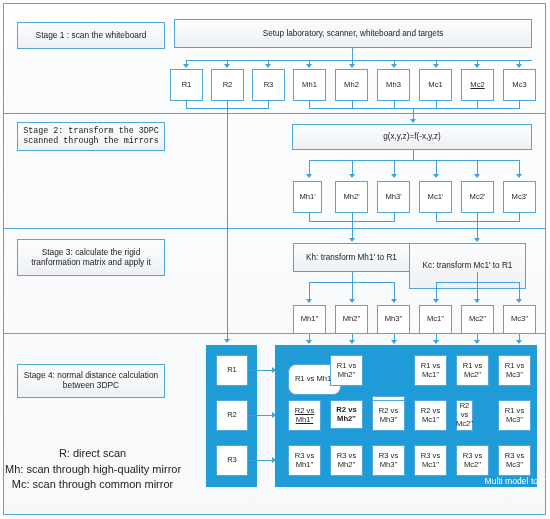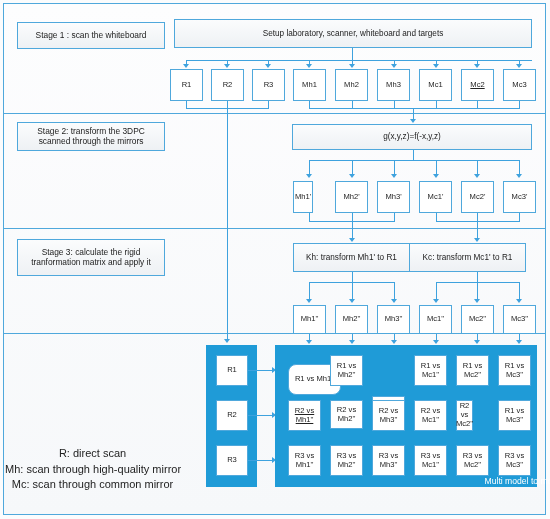--- a/index.html
+++ b/index.html
@@ -147,41 +147,41 @@
   <div class="ln lnv" style="left:309px;top:101px;height:8px;"></div>
   <div class="ln lnv" style="left:352px;top:101px;height:8px;"></div>
   <div class="ln lnv" style="left:394px;top:101px;height:8px;"></div>
   <div class="ln lnv" style="left:436px;top:101px;height:8px;"></div>
   <div class="ln lnv" style="left:477px;top:101px;height:8px;"></div>
   <div class="ln lnv" style="left:519px;top:101px;height:8px;"></div>
   <div class="ln lnh" style="left:309px;top:108px;width:211px;"></div>
   <div class="ln lnv" style="left:413px;top:108px;height:13px;"></div>
   <div class="arrow-d" style="left:410px;top:119px;"></div>
 
-  <div class="box stage-label" style="left:17px;top:122px;width:148px;height:29px;">Stage 2: transform the 3DPC scanned through the mirrors</div>
+  <div class="box stage-label" style="left:17px;top:122px;width:148px;height:29px;font-family:Liberation Mono, monospace;">Stage 2: transform the 3DPC scanned through the mirrors</div>
 
   <div class="box" style="left:292px;top:124px;width:240px;height:26px;">g(x,y,z)=f(-x,y,z)</div>
 
   <div class="ln lnv" style="left:413px;top:150px;height:11px;"></div>
   <div class="ln lnh" style="left:309px;top:160px;width:211px;"></div>
 
   <div class="ln lnv" style="left:309px;top:160px;height:15px;"></div>
   <div class="arrow-d" style="left:306px;top:174px;"></div>
   <div class="ln lnv" style="left:352px;top:160px;height:15px;"></div>
   <div class="arrow-d" style="left:349px;top:174px;"></div>
   <div class="ln lnv" style="left:394px;top:160px;height:15px;"></div>
   <div class="arrow-d" style="left:391px;top:174px;"></div>
   <div class="ln lnv" style="left:436px;top:160px;height:15px;"></div>
   <div class="arrow-d" style="left:433px;top:174px;"></div>
   <div class="ln lnv" style="left:477px;top:160px;height:15px;"></div>
   <div class="arrow-d" style="left:474px;top:174px;"></div>
   <div class="ln lnv" style="left:519px;top:160px;height:15px;"></div>
   <div class="arrow-d" style="left:516px;top:174px;"></div>
 
-  <div class="box plain small-node" style="left:293px;top:181px;width:20px;height:32px;">Mh1'</div>
+  <div class="box plain small-node" style="left:293px;top:181px;width:29px;height:32px;">Mh1'</div>
   <div class="box plain small-node" style="left:335px;top:181px;width:33px;height:32px;">Mh2'</div>
   <div class="box plain small-node" style="left:377px;top:181px;width:33px;height:32px;">Mh3'</div>
   <div class="box plain small-node" style="left:419px;top:181px;width:33px;height:32px;">Mc1'</div>
   <div class="box plain small-node" style="left:461px;top:181px;width:33px;height:32px;">Mc2'</div>
   <div class="box plain small-node" style="left:503px;top:181px;width:33px;height:32px;">Mc3'</div>
 
   <div class="ln lnv" style="left:309px;top:213px;height:9px;"></div>
   <div class="ln lnv" style="left:352px;top:213px;height:9px;"></div>
   <div class="ln lnv" style="left:394px;top:213px;height:9px;"></div>
   <div class="ln lnh" style="left:309px;top:221px;width:86px;"></div>
@@ -191,21 +191,21 @@
   <div class="ln lnv" style="left:436px;top:213px;height:9px;"></div>
   <div class="ln lnv" style="left:477px;top:213px;height:9px;"></div>
   <div class="ln lnv" style="left:519px;top:213px;height:9px;"></div>
   <div class="ln lnh" style="left:436px;top:221px;width:84px;"></div>
   <div class="ln lnv" style="left:477px;top:221px;height:19px;"></div>
   <div class="arrow-d" style="left:474px;top:238px;"></div>
 
   <div class="box stage-label" style="left:17px;top:239px;width:148px;height:37px;">Stage 3: calculate the rigid tranformation matrix and apply it</div>
 
   <div class="box" style="left:293px;top:243px;width:117px;height:29px;">Kh: transform Mh1' to R1</div>
-  <div class="box" style="left:409px;top:243px;width:117px;height:29px;">Kc: transform Mc1' to R1</div>
+  <div class="box" style="left:409px;top:243px;width:117px;height:46px;">Kc: transform Mc1' to R1</div>
 
   <div class="ln lnv" style="left:352px;top:272px;height:11px;"></div>
   <div class="ln lnh" style="left:309px;top:282px;width:86px;"></div>
   <div class="ln lnv" style="left:309px;top:282px;height:18px;"></div>
   <div class="arrow-d" style="left:306px;top:299px;"></div>
   <div class="ln lnv" style="left:352px;top:282px;height:18px;"></div>
   <div class="arrow-d" style="left:349px;top:299px;"></div>
   <div class="ln lnv" style="left:394px;top:282px;height:18px;"></div>
   <div class="arrow-d" style="left:391px;top:299px;"></div>
 
@@ -231,20 +231,21 @@
   <div class="arrow-d" style="left:349px;top:340px;"></div>
   <div class="ln lnv" style="left:394px;top:334px;height:8px;"></div>
   <div class="arrow-d" style="left:391px;top:340px;"></div>
   <div class="ln lnv" style="left:436px;top:334px;height:8px;"></div>
   <div class="arrow-d" style="left:433px;top:340px;"></div>
   <div class="ln lnv" style="left:477px;top:334px;height:8px;"></div>
   <div class="arrow-d" style="left:474px;top:340px;"></div>
   <div class="ln lnv" style="left:519px;top:334px;height:8px;"></div>
   <div class="arrow-d" style="left:516px;top:340px;"></div>
 
+  <div class="box stage-label" style="left:17px;top:364px;width:148px;height:34px;">Stage 4: normal distance calculation between 3DPC</div>
 
   <div class="legend" style="left:5px;top:446px;width:175px;">
     <div>R: direct scan</div>
     <div>Mh: scan through high-quality mirror</div>
     <div>Mc: scan through common mirror</div>
   </div>
 
   <div class="blue-panel" style="left:206px;top:345px;width:51px;height:142px;"></div>
   <div class="box plain small-node" style="left:216px;top:355px;width:32px;height:31px;">R1</div>
   <div class="box plain small-node" style="left:216px;top:400px;width:32px;height:31px;">R2</div>
@@ -260,21 +261,21 @@
   <div class="blue-panel" style="left:275px;top:345px;width:262px;height:142px;"></div>
 
   <div class="box plain small-node" style="left:288px;top:364px;width:53px;height:31px;border-radius:8px;">R1 vs Mh1''</div>
   <div class="box plain small-node" style="left:330px;top:355px;width:33px;height:31px;">R1 vs Mh2''</div>
   <div class="box plain small-node" style="left:372px;top:355px;width:33px;height:31px;margin-top:41px;">R1 vs Mh3''</div>
   <div class="box plain small-node" style="left:414px;top:355px;width:33px;height:31px;">R1 vs Mc1''</div>
   <div class="box plain small-node" style="left:456px;top:355px;width:33px;height:31px;">R1 vs Mc2''</div>
   <div class="box plain small-node" style="left:498px;top:355px;width:33px;height:31px;">R1 vs Mc3''</div>
 
   <div class="box plain small-node" style="left:288px;top:400px;width:33px;height:31px;text-decoration:underline;">R2 vs Mh1''</div>
-  <div class="box plain small-node" style="left:330px;top:400px;width:33px;height:29px;">R2 vs Mh2''</div>
+  <div class="box plain small-node" style="left:330px;top:400px;width:33px;height:29px;font-weight:bold;">R2 vs Mh2''</div>
   <div class="box plain small-node" style="left:372px;top:400px;width:33px;height:31px;">R2 vs Mh3''</div>
   <div class="box plain small-node" style="left:414px;top:400px;width:33px;height:31px;">R2 vs Mc1''</div>
   <div class="box plain small-node" style="left:456px;top:400px;width:17px;height:31px;">R2 vs Mc2''</div>
   <div class="box plain small-node" style="left:498px;top:400px;width:33px;height:31px;">R1 vs Mc3''</div>
 
   <div class="box plain small-node" style="left:288px;top:445px;width:33px;height:31px;">R3 vs Mh1''</div>
   <div class="box plain small-node" style="left:330px;top:445px;width:33px;height:31px;">R3 vs Mh2''</div>
   <div class="box plain small-node" style="left:372px;top:445px;width:33px;height:31px;">R3 vs Mh3''</div>
   <div class="box plain small-node" style="left:414px;top:445px;width:33px;height:31px;">R3 vs Mc1''</div>
   <div class="box plain small-node" style="left:456px;top:445px;width:33px;height:31px;">R3 vs Mc2''</div>

